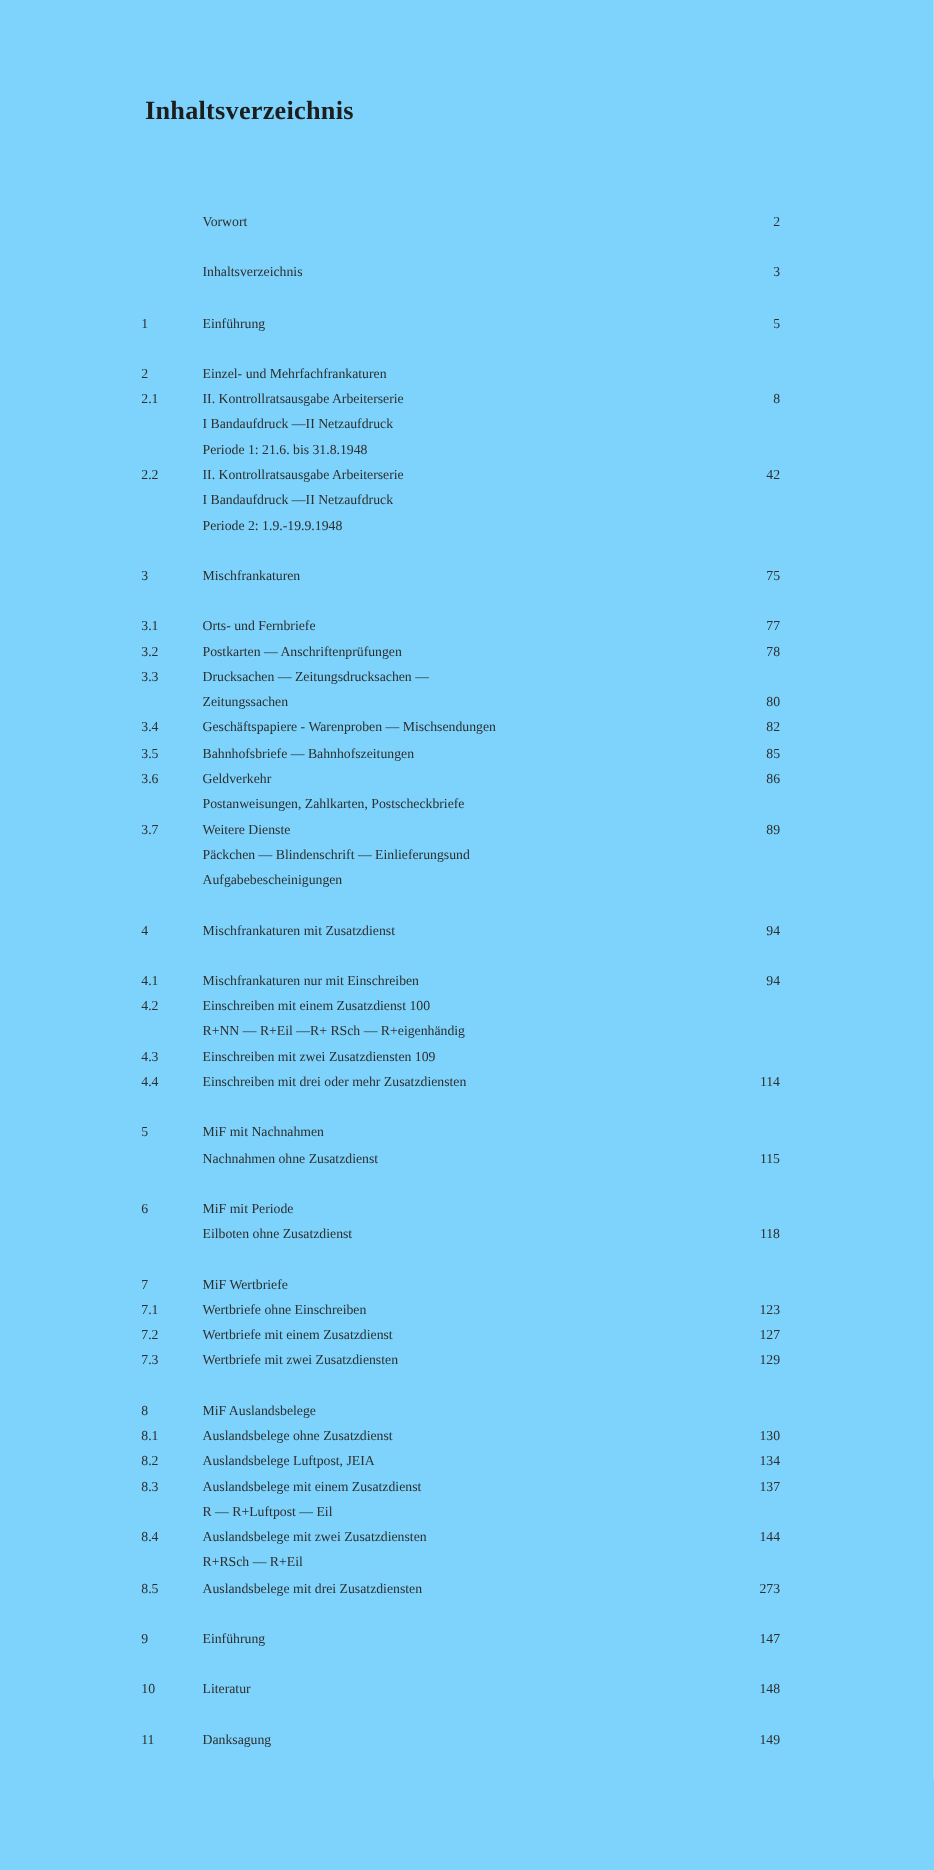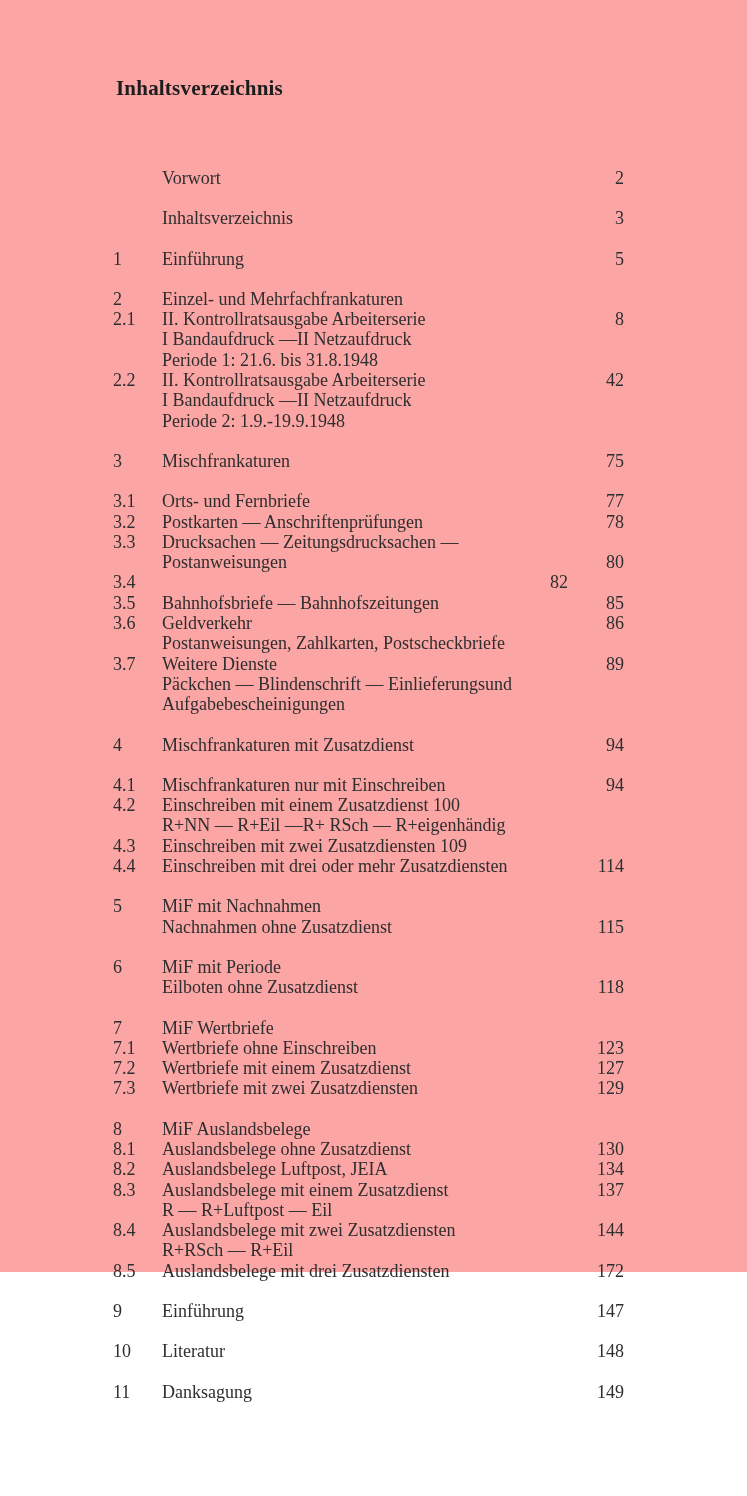--- a/index.html
+++ b/index.html
@@ -12,22 +12,22 @@
     height: 1496px;
     position: relative;
     font-family: "Liberation Serif", serif;
     color: #2e2e2e;
     overflow: hidden;
   }
   .page {
     position: absolute;
     top: 0; left: 0;
     width: 747px;
-    height: 1272px;
-    background: #fca5a5;
+    height: 1496px;
+    background: #7dd3fc;
   }
   .page-title {
     margin: 0;
     position: absolute;
     left: 116px;
     top: 76px;
     font-size: 21px;
     font-weight: bold;
     color: #1d1d1d;
     letter-spacing: 0.2px;
@@ -37,21 +37,21 @@
     left: 113px;
     top: 168px;
     width: 511px;
   }
   .block {
     margin-bottom: 20px;
   }
   .row {
     display: grid;
     grid-template-columns: 49px 1fr 56px;
-    font-size: 18px;
+    font-size: 11px;
     line-height: 20.3px;
     color: #2e2e2e;
   }
   .c-num {
     text-align: left;
   }
   .c-text {
     text-align: left;
     white-space: nowrap;
   }
@@ -141,25 +141,26 @@
           <span class="c-text">Postkarten — Anschriftenprüfungen</span>
           <span class="c-page">78</span>
         </div>
         <div class="row">
           <span class="c-num">3.3</span>
           <span class="c-text">Drucksachen — Zeitungsdrucksachen —</span>
           <span class="c-page"></span>
         </div>
         <div class="row">
           <span class="c-num"></span>
-          <span class="c-text">Postanweisungen</span>
+          <span class="c-text">Zeitungssachen</span>
           <span class="c-page">80</span>
         </div>
         <div class="row">
           <span class="c-num">3.4</span>
+          <span class="c-text">Geschäftspapiere - Warenproben — Mischsendungen</span>
           <span class="c-page">82</span>
         </div>
         <div class="row">
           <span class="c-num">3.5</span>
           <span class="c-text">Bahnhofsbriefe — Bahnhofszeitungen</span>
           <span class="c-page">85</span>
         </div>
         <div class="row">
           <span class="c-num">3.6</span>
           <span class="c-text">Geldverkehr</span>
@@ -298,21 +299,21 @@
           <span class="c-page">144</span>
         </div>
         <div class="row">
           <span class="c-num"></span>
           <span class="c-text">R+RSch — R+Eil</span>
           <span class="c-page"></span>
         </div>
         <div class="row">
           <span class="c-num">8.5</span>
           <span class="c-text">Auslandsbelege mit drei Zusatzdiensten</span>
-          <span class="c-page">172</span>
+          <span class="c-page">273</span>
         </div>
       </div>
       <div class="block">
         <div class="row">
           <span class="c-num">9</span>
           <span class="c-text">Einführung</span>
           <span class="c-page">147</span>
         </div>
       </div>
       <div class="block">

